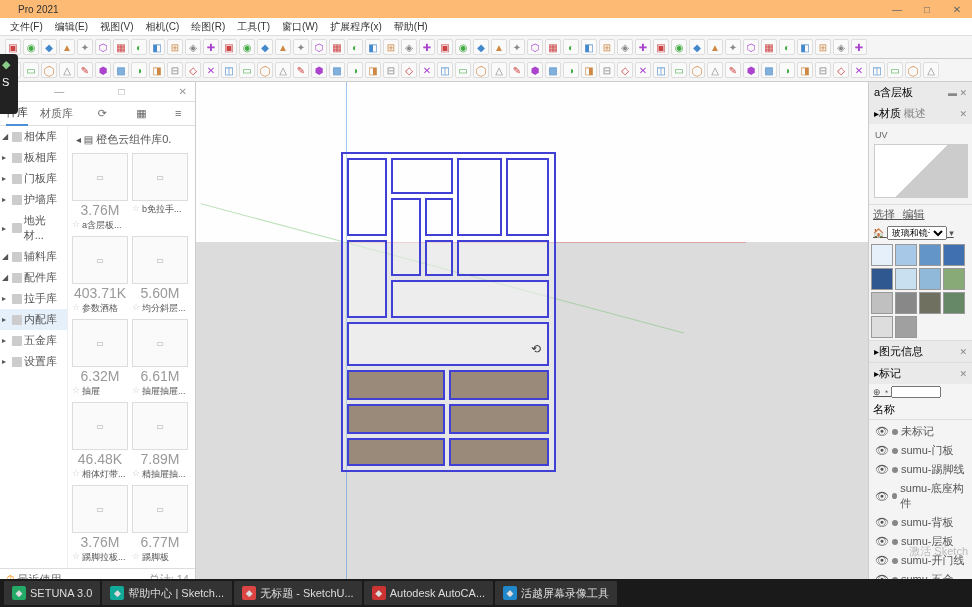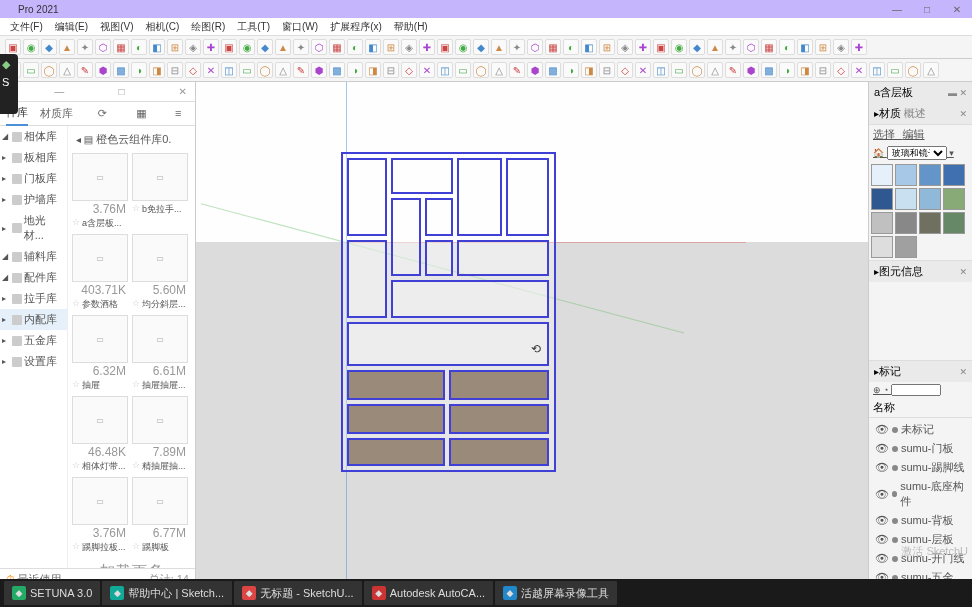--- a/index.html
+++ b/index.html
@@ -1,18 +1,18 @@
 <!DOCTYPE html>
 <html><head>
   <meta charset="utf-8">
   <style>
     * { margin: 0; padding: 0; box-sizing: border-box; font-family: "Microsoft YaHei", sans-serif; font-size: 11px; }
     body { width: 972px; height: 607px; background: #f0f0f0; overflow: hidden; position: relative; }
     
-    .titlebar { height: 18px; background: #c4b5fd; display: flex; align-items: center; padding-left: 18px; }
+    .titlebar { height: 18px; background: #fdba74; display: flex; align-items: center; padding-left: 18px; }
     .titlebar .title { font-size: 10px; color: #333; }
     .titlebar .winbtns { margin-left: auto; display: flex; }
     .titlebar .winbtn { width: 30px; height: 18px; display: flex; align-items: center; justify-content: center; color: #666; font-size: 10px; }
     
     .menubar { height: 18px; background: #fff; display: flex; align-items: center; padding-left: 4px; border-bottom: 1px solid #ddd; }
     .menubar .mitem { padding: 0 6px; font-size: 10px; color: #333; }
     
     .toolbar { background: #f5f5f5; border-bottom: 1px solid #ccc; display: flex; flex-wrap: wrap; padding: 2px 4px; }
     .toolbar .tbtn { width: 16px; height: 16px; margin: 1px; display: flex; align-items: center; justify-content: center; font-size: 10px; background: #fafafa; border: 1px solid #ddd; border-radius: 2px; }
     
@@ -31,21 +31,21 @@
     .lib-tree .titem { padding: 3px 2px; display: flex; align-items: center; gap: 2px; color: #555; }
     .lib-tree .titem.sel { background: #e6f0fa; }
     .lib-tree .tch { width: 8px; font-size: 8px; }
     .lib-tree .tico { width: 10px; height: 10px; background: #ccc; border-radius: 1px; }
     
     .lib-grid { flex: 1; overflow-y: auto; padding: 4px; }
     .lib-grid .crumb { font-size: 10px; color: #555; padding: 2px 4px; display: flex; align-items: center; gap: 3px; }
     .lib-grid .items { display: flex; flex-wrap: wrap; gap: 4px; margin-top: 4px; }
     .lib-grid .item { width: 56px; }
     .lib-grid .item .thumb { width: 56px; height: 48px; background: #fafafa; border: 1px solid #ddd; display: flex; align-items: center; justify-content: center; font-size: 8px; color: #aaa; }
-    .lib-grid .item .meta { font-size: 12px; color: #999; text-align: right; padding: 1px 2px; }
+    .lib-grid .item .meta { font-size: 14px; color: #999; text-align: center; padding: 1px 2px; }
     .lib-grid .item .name { font-size: 9px; color: #555; padding: 0 2px; white-space: nowrap; overflow: hidden; text-overflow: ellipsis; }
     .lib-grid .item .star { font-size: 9px; color: #ccc; }
     .lib-grid .more { font-size: 16px; color: #999; text-align: center; padding: 8px; }
     
     .left-panel .footer { height: 22px; border-top: 1px solid #ddd; display: flex; align-items: center; padding: 0 6px; font-size: 10px; color: #666; }
     .left-panel .footer .count { margin-left: auto; color: #999; }
     
     .viewport { flex: 1; background: #e8e8e8; position: relative; overflow: hidden; }
     .viewport .sky { position: absolute; top: 0; left: 0; right: 0; height: 160px; background: #fefefe; }
     .viewport .ground { position: absolute; top: 160px; left: 0; right: 0; bottom: 0; background: #dcdcdc; }
@@ -417,20 +417,24 @@
     <div class="cursor">⟲</div>
   </div>
 
   <div class="right-panel">
     <div class="shead">
         <span>a含层板</span>
         <span class="exp">▬ ✕</span>
       </div>
     <div class="section">
       <div class="shead">▸ <span>材质</span> &nbsp; <span style="color:#888">概述</span><span class="exp">✕</span></div>
+      <div class="sbody">
+        <div style="font-size:9px;color:#666;padding:2px">UV</div>
+        <div class="mat-preview"></div>
+      </div>
     </div>
     <div class="section">
       <div class="sel-row"><span>选择</span> &nbsp; <span>编辑</span></div>
       <div class="sel-row">🏠 <select><option>玻璃和镜子</option></select> ▾</div>
       <div class="swatch-grid" id="swatches">
           <div class="swatch" style="background: rgb(230, 240, 250);"></div>
           <div class="swatch" style="background: rgb(168, 200, 232);"></div>
           <div class="swatch" style="background: rgb(100, 149, 200);"></div>
           <div class="swatch" style="background: rgb(64, 112, 176);"></div>
           <div class="swatch" style="background: rgb(48, 88, 144);"></div>
@@ -499,21 +503,21 @@
     </div>
   </div>
 </div>
 
 <div class="statusbar">
   <span>① ② ⦿ |</span>
   <span class="m-label">测量</span>
   <input class="m-input" style="">
 </div>
 
-<div class="watermark">激活 SketchU</div>
+<div class="watermark">激活 Sketch</div>
 
 <div class="taskbar" id="taskbar">
     <div class="tbitem">
       <span class="tbico" style="background:#2a6">◆</span>
       <span>SETUNA 3.0</span>
     </div>
     <div class="tbitem">
       <span class="tbico" style="background:#1a9">◆</span>
       <span>帮助中心 | Sketch...</span>
     </div>

